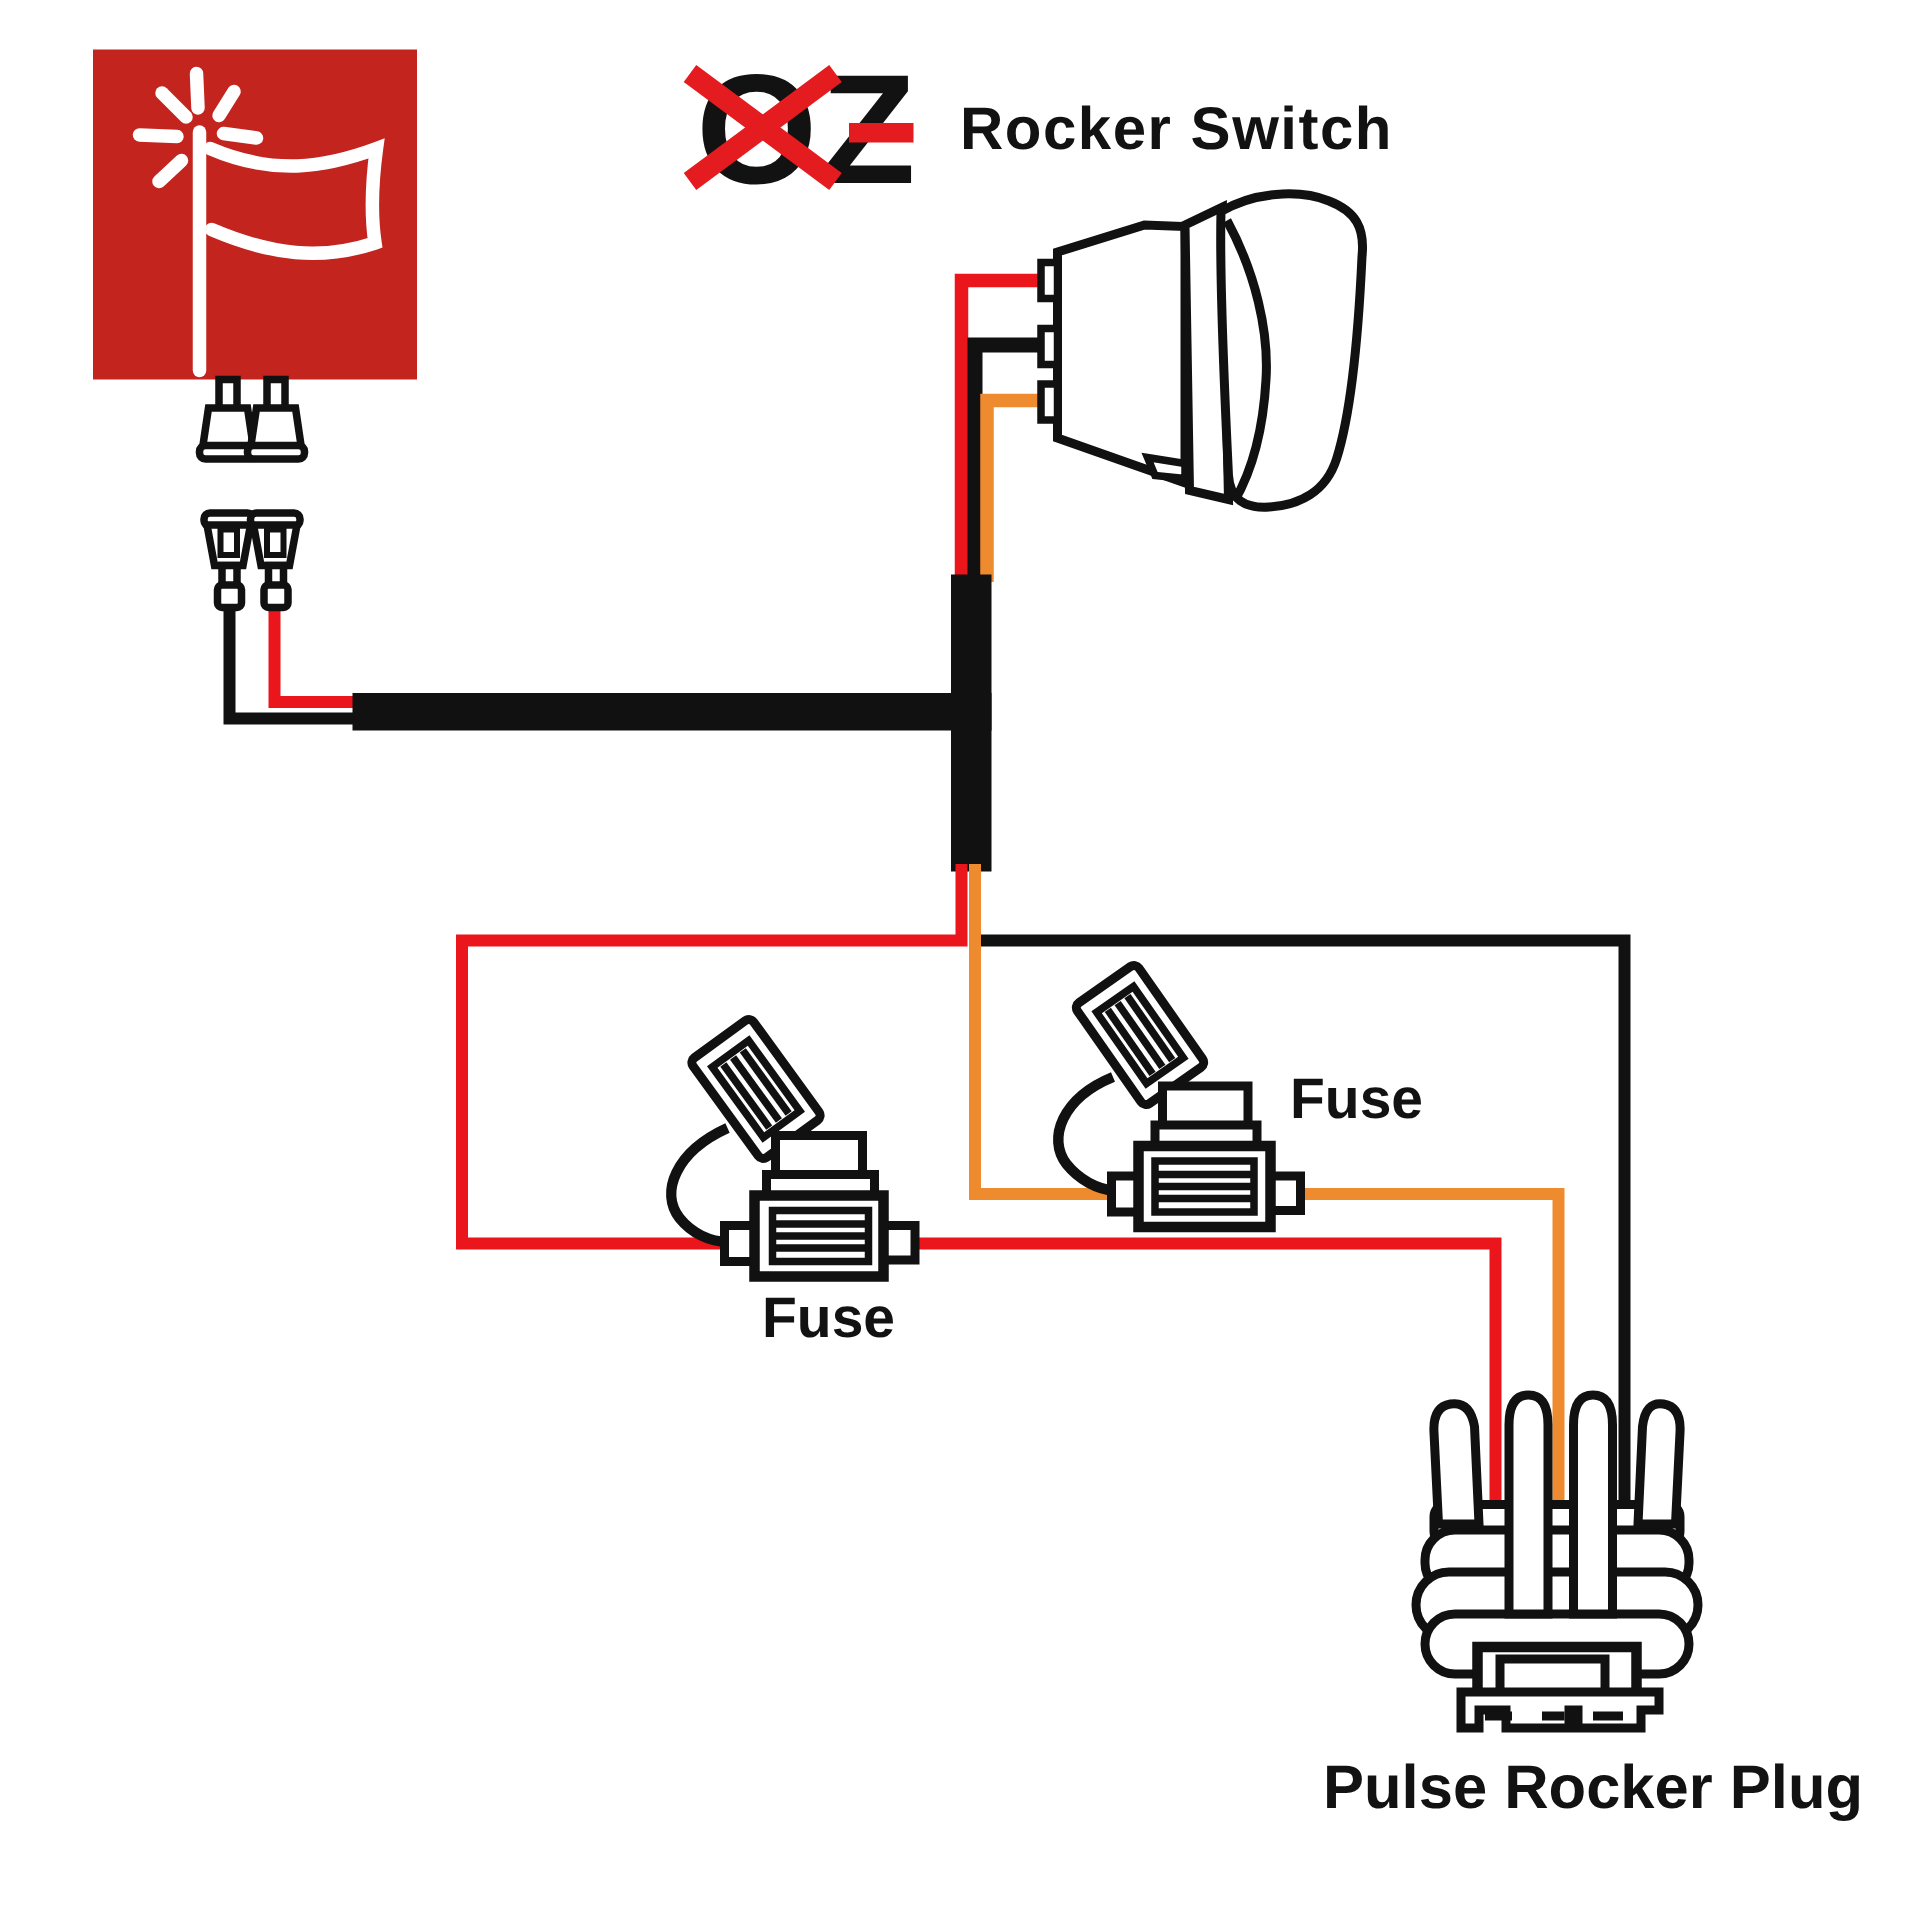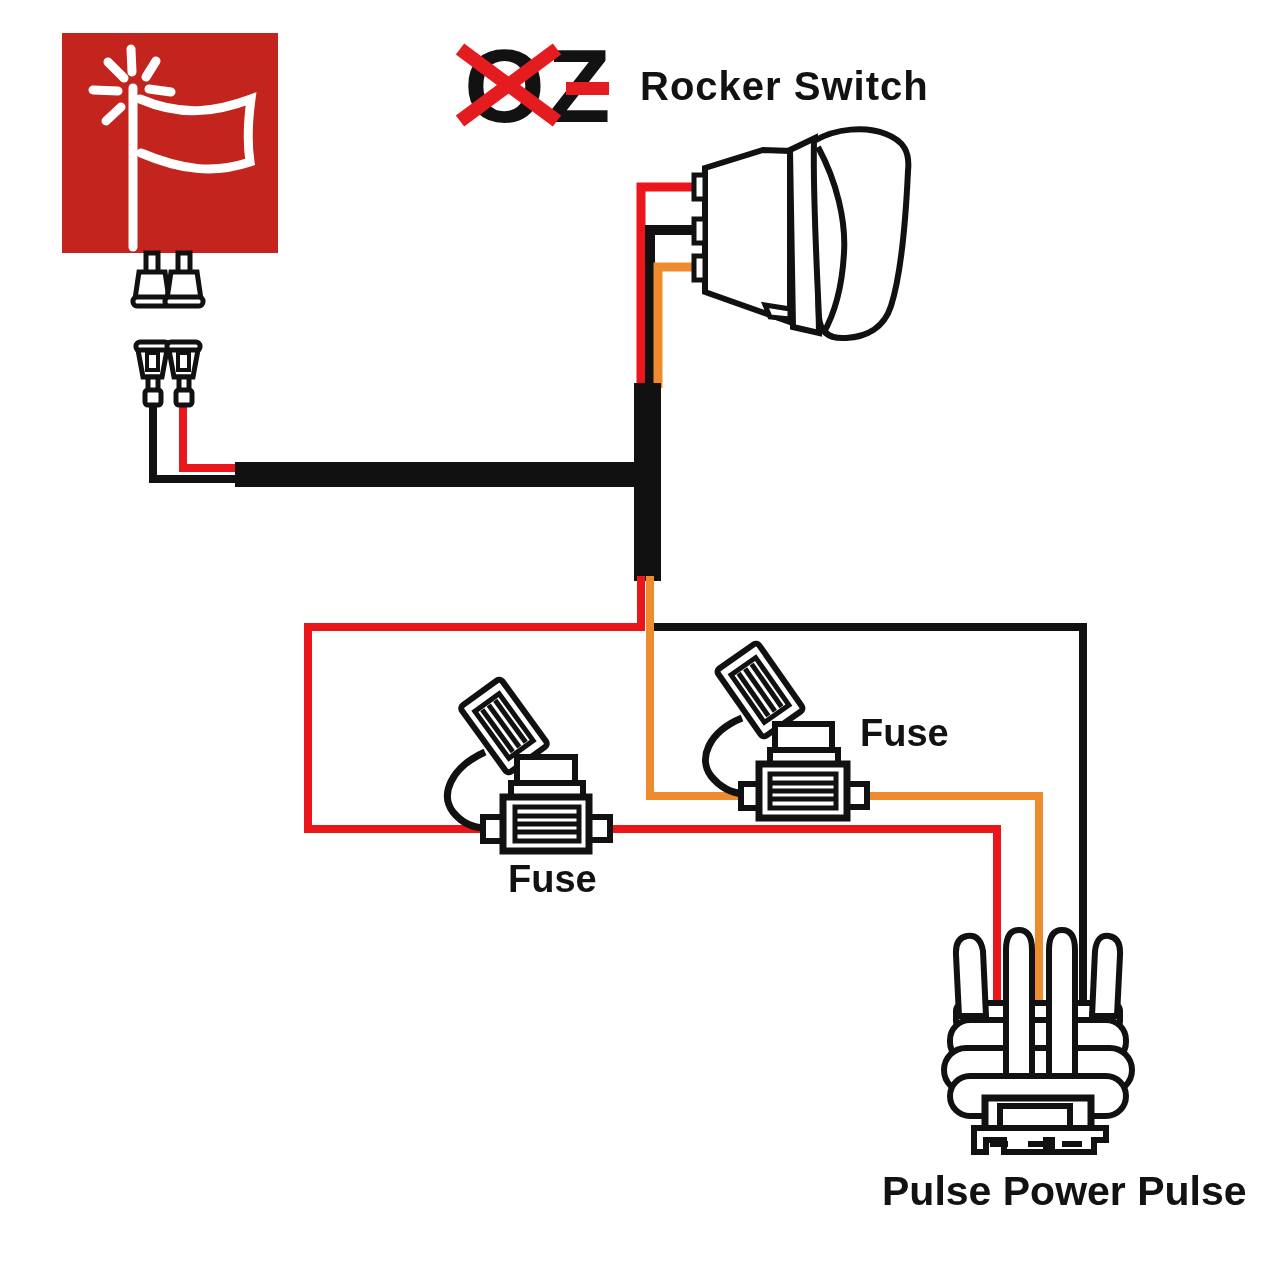--- a/index.html
+++ b/index.html
@@ -163,15 +163,15 @@
     <text x="464" y="122" font-size="104" font-weight="700" fill="#121212" letter-spacing="2">OZ</text>
     <line x1="460" y1="49" x2="557" y2="121" stroke="#e41b1f" stroke-width="14"></line>
     <line x1="557" y1="49" x2="460" y2="121" stroke="#e41b1f" stroke-width="14"></line>
     <rect x="566" y="82" width="43" height="13" fill="#e41b1f"></rect>
   </g>
 </svg>
 
 <div class="lbl lbl-title">Rocker Switch</div>
 <div class="lbl lbl-fuse-left">Fuse</div>
 <div class="lbl lbl-fuse-right">Fuse</div>
-<div class="lbl lbl-plug">Pulse Power Pulse</div>
+<div class="lbl lbl-plug">Pulse Rocker Plug</div>
 
 </div>
 
 </body></html>

